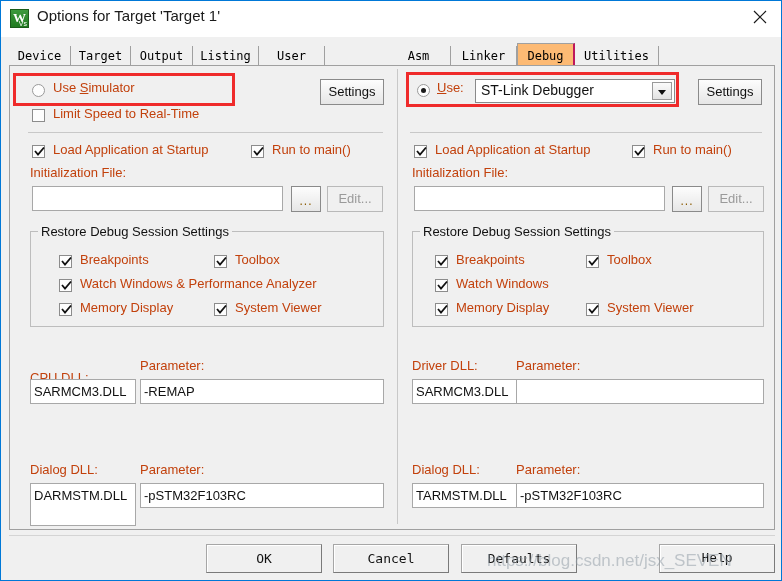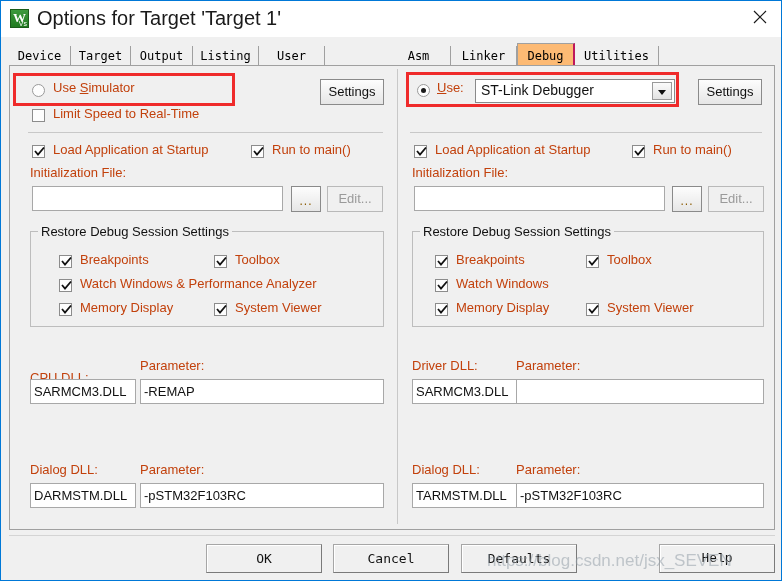--- a/index.html
+++ b/index.html
@@ -50,21 +50,21 @@
     position: absolute;
     right: 1px; bottom: 0px;
     font-family: "Liberation Sans", sans-serif;
     font-size: 7px;
     color: #ffffff;
     line-height: 7px;
   }
   .title-text {
     position: absolute;
     left: 36px; top: 6px;
-    font-size: 20px;
+    font-size: 15px;
     color: #1a1a1a;
     white-space: nowrap;
   }
   .close-btn {
     position: absolute;
     right: 0; top: 0;
     width: 46px; height: 30px;
     cursor: default;
   }
   .close-btn svg { position: absolute; left: 16px; top: 9px; }
@@ -395,21 +395,21 @@
         <div class="lbl" style="left:204px; top:68px;">System Viewer</div>
       </div>
 
       <div class="lbl" style="left:20px; top:304px;">CPU DLL:</div>
       <div class="lbl" style="left:130px; top:292px;">Parameter:</div>
       <div class="textbox" style="left:20px; top:313px; width:106px; height:25px; line-height:23px;">SARMCM3.DLL</div>
       <div class="textbox" style="left:130px; top:313px; width:244px; height:25px; line-height:23px;">-REMAP</div>
 
       <div class="lbl" style="left:20px; top:396px;">Dialog DLL:</div>
       <div class="lbl" style="left:130px; top:396px;">Parameter:</div>
-      <div class="textbox" style="left:20px; top:417px; width:106px; height:25px; line-height:23px;">DARMSTM.DLL</div>
+      <div class="textbox" style="left:20px; top:417px; width:106px; height:43px; line-height:23px;">DARMSTM.DLL</div>
       <div class="textbox" style="left:130px; top:417px; width:244px; height:25px; line-height:23px;">-pSTM32F103RC</div>
     </div>
 
     <div class="panel right">
 
       <div class="radio checked" style="left:19px; top:18px;"></div>
       <div class="lbl" style="left:39px; top:14px;">
         <span></span><u>U</u><span>se:</span>
       </div>
 

